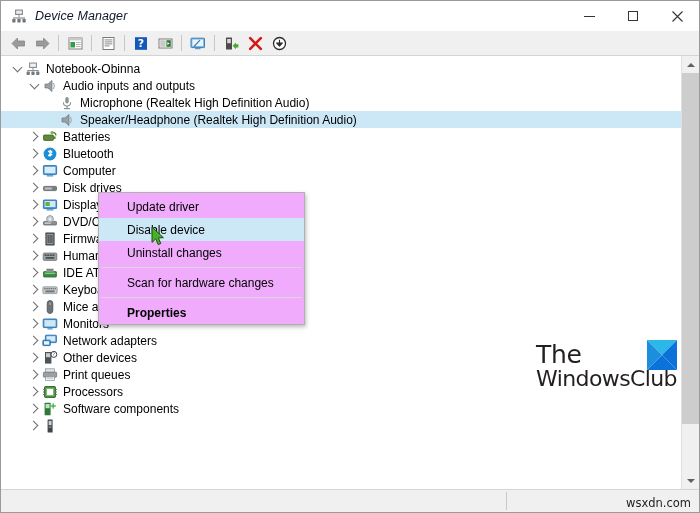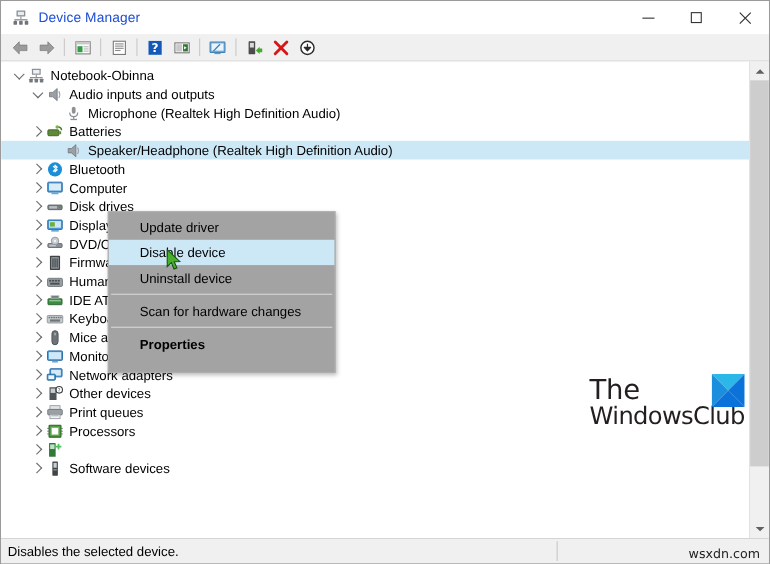--- a/index.html
+++ b/index.html
@@ -12,21 +12,21 @@
   .window{
     position:relative;width:700px;height:513px;box-sizing:border-box;
     border:1px solid #9a9a9a;background:#f0f0f0;display:flex;flex-direction:column;
   }
   
   .titlebar{
     height:30px;min-height:30px;background:#ffffff;display:flex;align-items:center;
     position:relative;
   }
   .title-icon{width:18px;height:18px;margin-left:9px;margin-right:7px;position:relative;flex:0 0 auto;}
-  .title-text{font-size:12.5px;color:#1d4ed8;letter-spacing:.1px;}
+  .title-text{font-size:12.5px;color:#0f172a;letter-spacing:.1px;font-style:italic;}
   .win-btns{position:absolute;right:0;top:0;height:30px;display:flex;}
   .win-btn{width:44px;height:30px;display:flex;align-items:center;justify-content:center;
            font-size:12px;color:#333;background:transparent;}
   .min-glyph{display:block;width:11px;height:1px;background:#333;}
   .max-glyph{display:block;width:10px;height:10px;border:1px solid #333;box-sizing:border-box;}
   
   .menubar{height:22px;min-height:22px;background:#ffffff;display:flex;align-items:center;padding-left:8px;}
   .menu-item{font-size:12px;color:#000;padding:2px 9px;cursor:default;}
   
   .toolbar{
@@ -62,23 +62,23 @@
   .sb-track{flex:1 1 auto;position:relative;background:#f0f0f0;}
   .sb-thumb{position:absolute;left:0;right:0;background:#cdcdcd;}
   
   .statusbar{
     height:22px;min-height:22px;background:#f0f0f0;display:flex;align-items:center;
     font-size:12px;color:#000;padding-left:6px;position:relative;
   }
   .status-seg{position:absolute;left:505px;top:2px;bottom:2px;width:1px;background:#c8c8c8;}
   
   .ctxmenu{
-    position:absolute;left:97px;top:136px;width:205px;background:#a3a3a3;
+    position:absolute;left:97px;top:136px;width:205px;background:#f0abfc;
     border:1px solid #b0b0b0;box-shadow:1px 2px 4px rgba(0,0,0,.28);
-    padding:2px 0 14px 0;z-index:40;
+    padding:2px 0 0 0;z-index:40;
   }
   .ctx-item{
     height:23px;display:flex;align-items:center;padding-left:28px;font-size:12px;color:#000;
     white-space:nowrap;
   }
   .ctx-item.hl{background:#cce8f7;}
   .ctx-item.bold{font-weight:bold;}
   .ctx-sep{height:1px;background:#d8d8d8;margin:3px 2px 3px 2px;}
   
   .cursor{position:absolute;left:150px;top:170px;z-index:60;pointer-events:none;}
@@ -240,39 +240,39 @@
         <div class="row">
           <span class="expander" style="margin-left: 42px;"></span>
           <span class="ico"><svg width="16" height="16" viewBox="0 0 16 16">
               <rect x="6.3" y="2" width="3.4" height="6.4" rx="1.7" fill="#8d9296"></rect>
               <path d="M4.4 7.2 Q4.4 11 8 11 Q11.6 11 11.6 7.2" stroke="#8d9296" stroke-width="1.1" fill="none"></path>
               <rect x="7.4" y="11" width="1.2" height="2" fill="#8d9296"></rect>
               <rect x="5" y="13" width="6" height="1.2" fill="#8d9296"></rect>
             </svg></span>
           <span class="lbl">Microphone (Realtek High Definition Audio)</span>
         </div>
+        <div class="row sel">
+          <span class="expander" style="margin-left: 42px;"></span>
+          <span class="ico"><svg width="16" height="16" viewBox="0 0 16 16">
+              <path d="M3 6 L6 6 L10 2.5 L10 13.5 L6 10 L3 10 Z" fill="#9aa0a6" stroke="#6d7276" stroke-width="0.7" stroke-linejoin="round"></path>
+              <path d="M11.5 5 Q13.2 8 11.5 11" stroke="#9aa0a6" stroke-width="1" fill="none"></path>
+            </svg></span>
+          <span class="lbl">Speaker/Headphone (Realtek High Definition Audio)</span>
+        </div>
         <div class="row">
           <span class="expander" style="margin-left: 25px;">
             <i class="chev right"></i>
           </span>
           <span class="ico"><svg width="16" height="16" viewBox="0 0 16 16">
               <rect x="1.5" y="6" width="10" height="5.4" rx="1" fill="#5f8a3a" stroke="#3d5c25" stroke-width="0.8"></rect>
               <rect x="11.8" y="7.4" width="1.8" height="2.6" fill="#5f8a3a"></rect>
               <path d="M10 3.5 Q13.6 3 14 6.4" stroke="#4a7a2c" stroke-width="1.4" fill="none"></path>
               <circle cx="10" cy="3.5" r="1.6" fill="#7cb34c"></circle>
             </svg></span>
           <span class="lbl">Batteries</span>
-        </div>
-        <div class="row sel">
-          <span class="expander" style="margin-left: 42px;"></span>
-          <span class="ico"><svg width="16" height="16" viewBox="0 0 16 16">
-              <path d="M3 6 L6 6 L10 2.5 L10 13.5 L6 10 L3 10 Z" fill="#9aa0a6" stroke="#6d7276" stroke-width="0.7" stroke-linejoin="round"></path>
-              <path d="M11.5 5 Q13.2 8 11.5 11" stroke="#9aa0a6" stroke-width="1" fill="none"></path>
-            </svg></span>
-          <span class="lbl">Speaker/Headphone (Realtek High Definition Audio)</span>
         </div>
         <div class="row">
           <span class="expander" style="margin-left: 25px;">
             <i class="chev right"></i>
           </span>
           <span class="ico"><svg width="16" height="16" viewBox="0 0 16 16">
               <circle cx="8" cy="8" r="6.4" fill="#1b8ed8"></circle>
               <path d="M6.2 5 L10 8.4 L8 10.2 L8 4.2 L10 6 L6.2 10" stroke="#ffffff" stroke-width="1.1" fill="none" stroke-linejoin="round"></path>
             </svg></span>
           <span class="lbl">Bluetooth</span>
@@ -454,31 +454,31 @@
         <div class="row">
           <span class="expander" style="margin-left: 25px;">
             <i class="chev right"></i>
           </span>
           <span class="ico"><svg width="16" height="16" viewBox="0 0 16 16">
               <rect x="2.6" y="1.8" width="6" height="12.4" rx="0.5" fill="#2f7a37"></rect>
               <rect x="3.6" y="3" width="4" height="4.2" fill="#bfe2c4"></rect>
               <rect x="10.4" y="2.4" width="1.6" height="5.2" fill="#4fbf5d"></rect>
               <rect x="8.6" y="4.2" width="5.2" height="1.6" fill="#4fbf5d"></rect>
             </svg></span>
+          <span class="lbl">Software components</span>
         </div>
         <div class="row">
           <span class="expander" style="margin-left: 25px;">
             <i class="chev right"></i>
           </span>
           <span class="ico"><svg width="16" height="16" viewBox="0 0 16 16">
               <rect x="5.6" y="1.6" width="5" height="12.8" rx="0.5" fill="#3f4447"></rect>
               <rect x="6.6" y="2.8" width="3" height="4.4" fill="#c9ced1"></rect>
               <rect x="6.6" y="8.6" width="3" height="1.1" fill="#9aa0a4"></rect>
             </svg></span>
-          <span class="lbl">Software devices</span>
         </div>
       </div>
 
     <div class="wc-mark">
       <div class="wc-the">The</div>
       <div class="wc-club">WindowsClub</div>
       <span class="wc-logo">
         <svg width="30" height="30" viewBox="0 0 30 30">
           <polygon points="0,0 30,0 15,15" fill="#2bb7e8"></polygon>
           <polygon points="30,0 30,30 15,15" fill="#0b72d9"></polygon>
@@ -489,21 +489,21 @@
     </div>
 
     <div class="ctxmenu" id="ctx-root">
         <div class="ctx-item">
           <span>Update driver</span>
         </div>
         <div class="ctx-item hl">
           <span>Disable device</span>
         </div>
         <div class="ctx-item">
-          <span>Uninstall device</span>
+          <span>Uninstall changes</span>
         </div>
         <div class="ctx-sep"></div>
         <div class="ctx-item">
           <span>Scan for hardware changes</span>
         </div>
         <div class="ctx-sep"></div>
         <div class="ctx-item bold">
           <span>Properties</span>
         </div>
       </div>
@@ -521,18 +521,17 @@
       <div class="sb-track">
         <div class="sb-thumb" style="top:0;height:88%;"></div>
       </div>
       <div class="sb-arrow">
           <i class="sb-tri down"></i>
         </div>
     </div>
   </div>
 
   <div class="statusbar">
-    <span>Disables the selected device.</span>
     <span class="status-seg"></span>
   </div>
 
   <div class="wsxdn">wsxdn.com</div>
 </div>
 
 </body></html>

